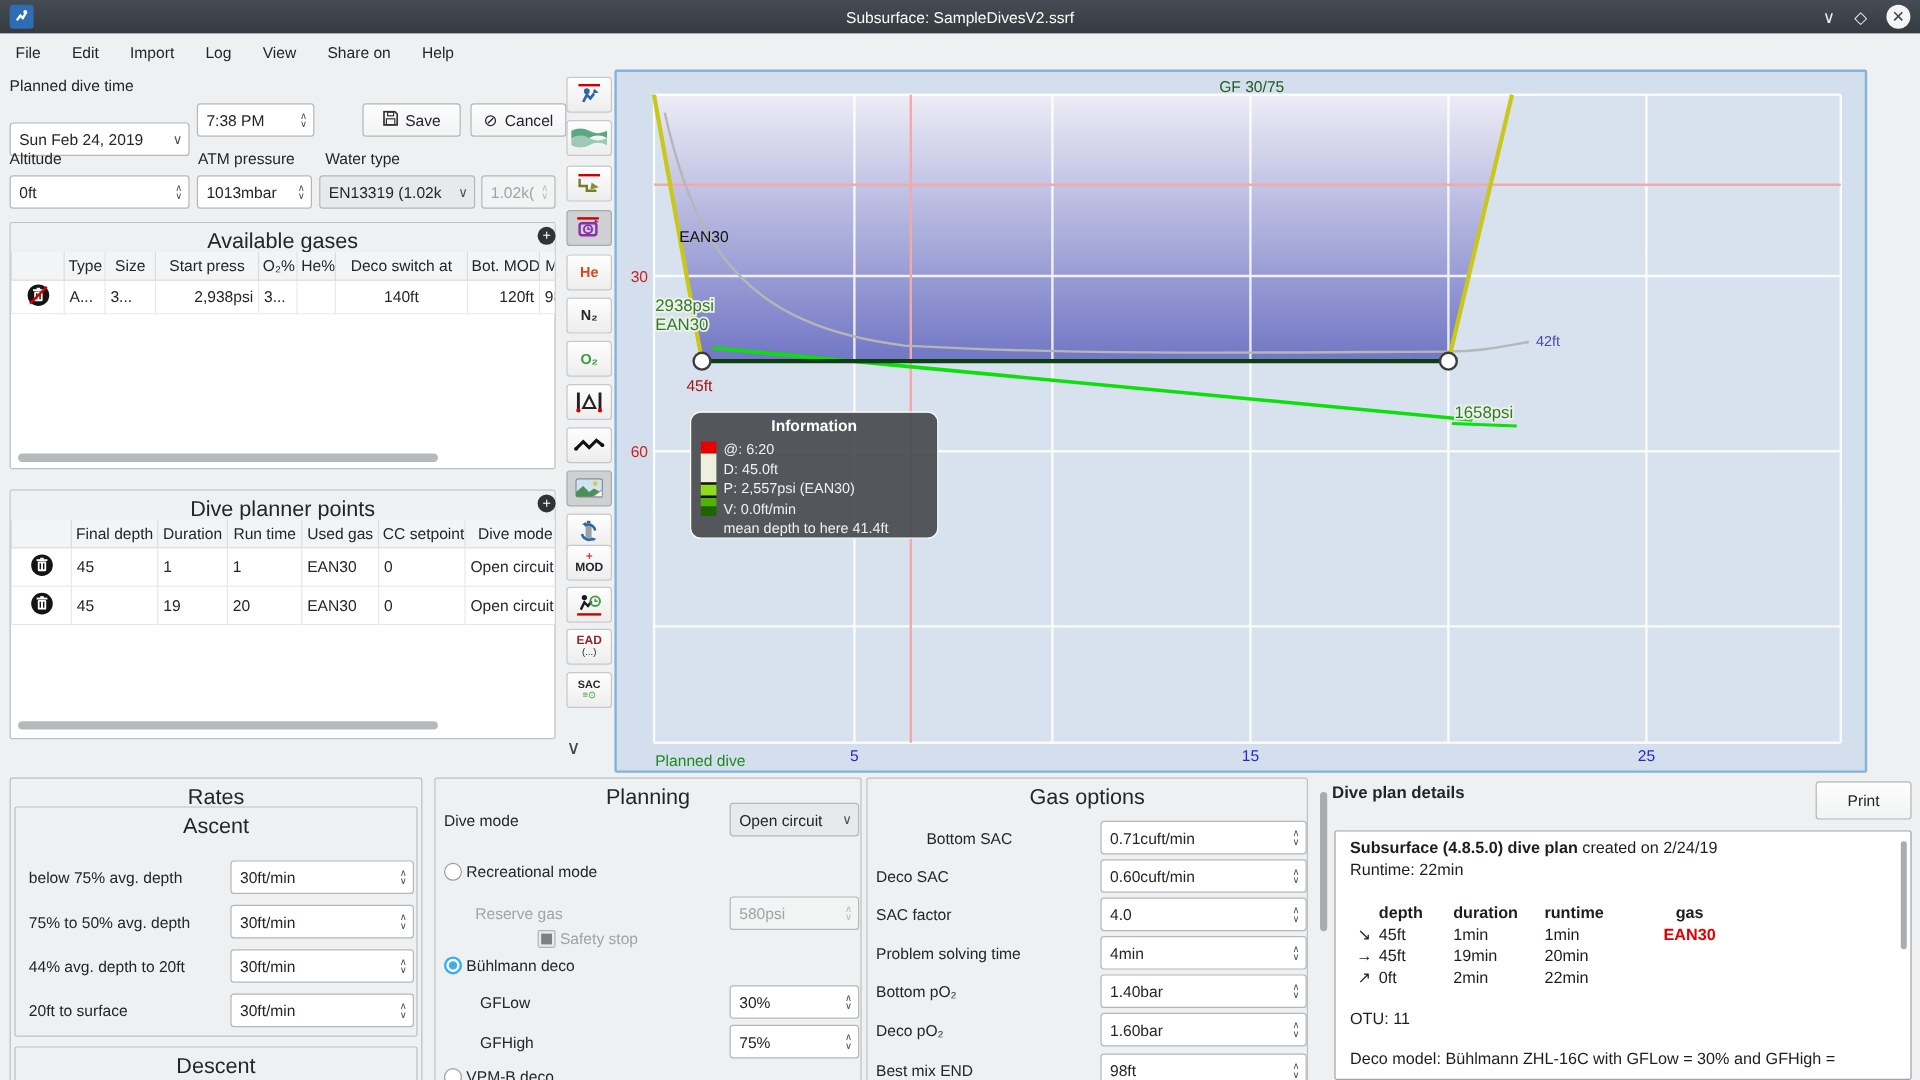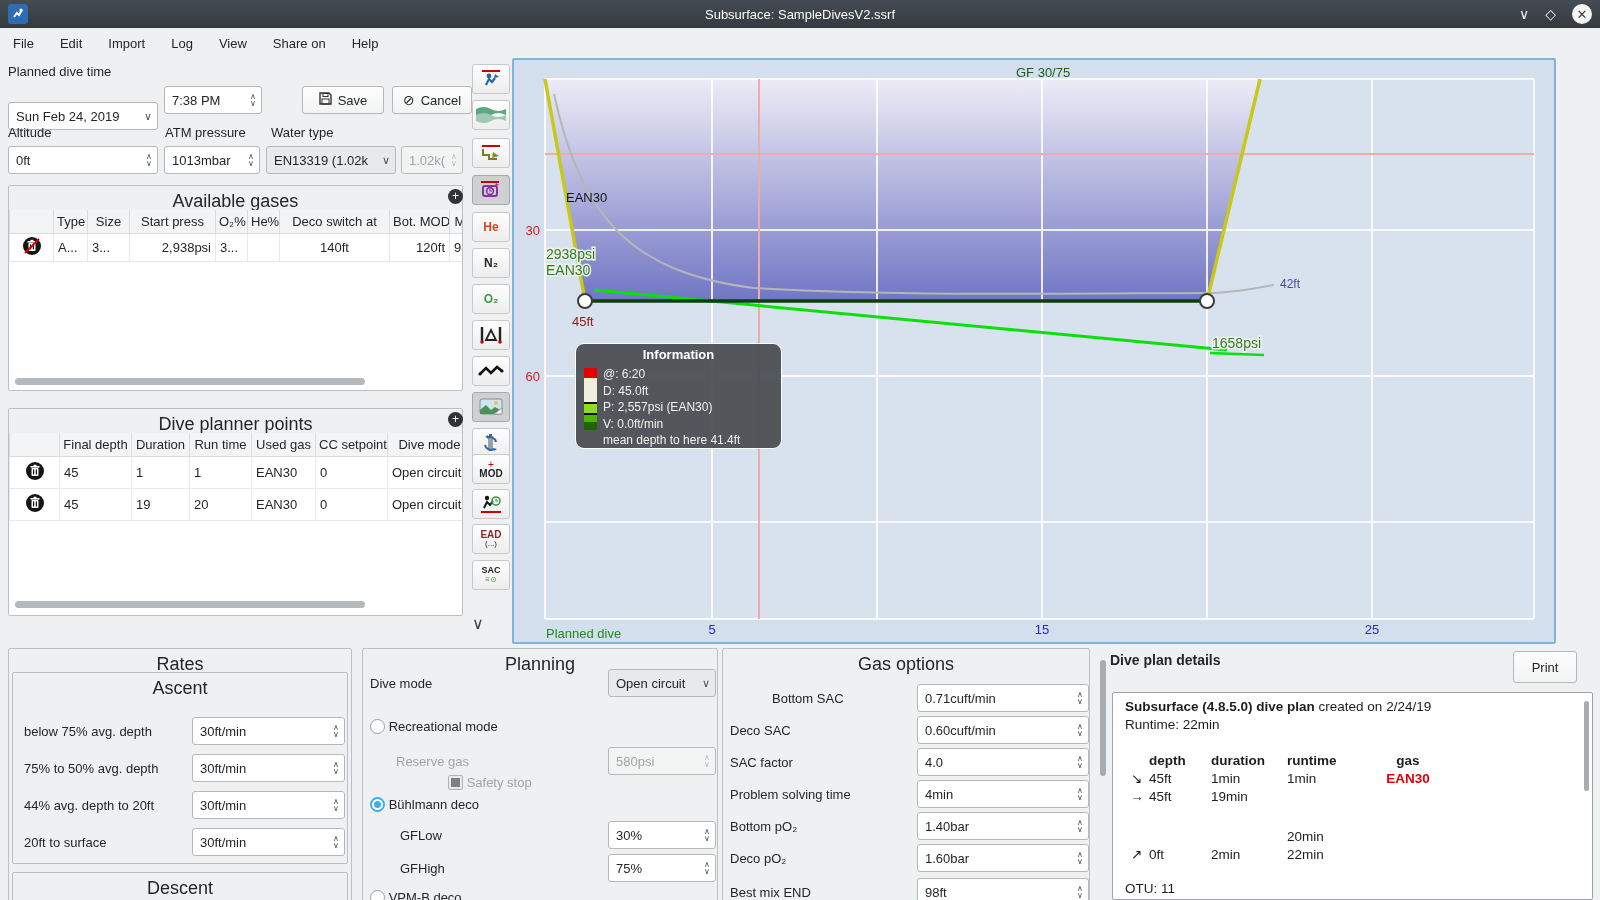--- a/index.html
+++ b/index.html
@@ -613,21 +613,21 @@
   <div class="field" style="left:917px;top:878px;width:172px;">
       <span class="sval">98ft</span>
       <span class="sarr">
         <span>∧</span>
         <span>∨</span>
       </span>
     </div>
 
   <div class="vscroll" style="left:1100px;top:660px;height:116px;"></div>
   <div class="lbl" style="left:1110px;top:652px;font-weight:bold;font-size:14px;">Dive plan details</div>
-  <div class="btn" style="left:1513px;top:651px;width:64px;height:32px;">
+  <div class="btn" style="left:1513px;top:651px;width:80px;height:32px;">
       <span>Print</span>
     </div>
 
   <div class="abs" style="left:1112px;top:692px;width:481px;height:208px;background:#fff;border:1px solid #9fa3a6;border-radius:2px;box-sizing:border-box;overflow:hidden;">
     <div class="plantext" style="position:absolute;left:12px;top:5px;right:16px;">
       <div><b>Subsurface (4.8.5.0) dive plan</b><span> created on 2/24/19</span></div>
       <div>Runtime: 22min</div>
       <div style="height:18px;"></div>
       <div class="planrow" style="font-weight:bold;">
         <span class="pc" style="width:24px;"></span>
@@ -640,21 +640,21 @@
         <span class="pc" style="width:24px;text-align:center;">↘</span>
         <span class="pc" style="width:62px;">45ft</span>
         <span class="pc" style="width:76px;">1min</span>
         <span class="pc" style="width:86px;">1min</span>
         <span class="pc" style="width:70px;text-align:center;font-weight:bold;color:#e00000;">EAN30</span>
       </div>
       <div class="planrow">
         <span class="pc" style="width:24px;text-align:center;">→</span>
         <span class="pc" style="width:62px;">45ft</span>
         <span class="pc" style="width:76px;">19min</span>
-        <span class="pc" style="width:86px;margin-top:40px;">20min</span>
+        <span class="pc" style="width:86px;">20min</span>
         <span class="pc" style="width:70px;"></span>
       </div>
       <div class="planrow">
         <span class="pc" style="width:24px;text-align:center;">↗</span>
         <span class="pc" style="width:62px;">0ft</span>
         <span class="pc" style="width:76px;">2min</span>
         <span class="pc" style="width:86px;">22min</span>
         <span class="pc" style="width:70px;"></span>
       </div>
       <div style="height:16px;"></div>

